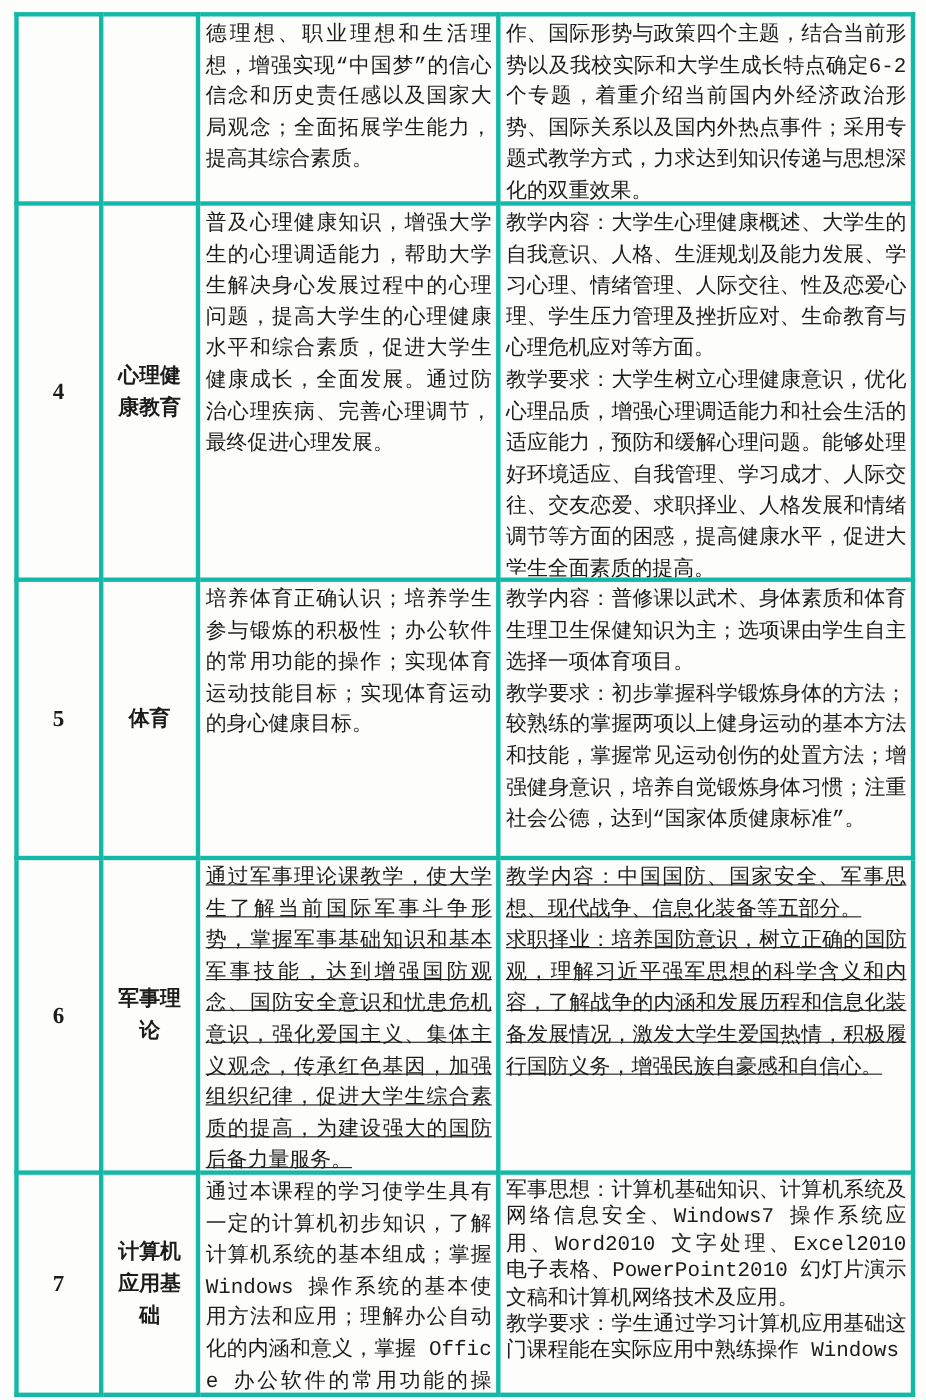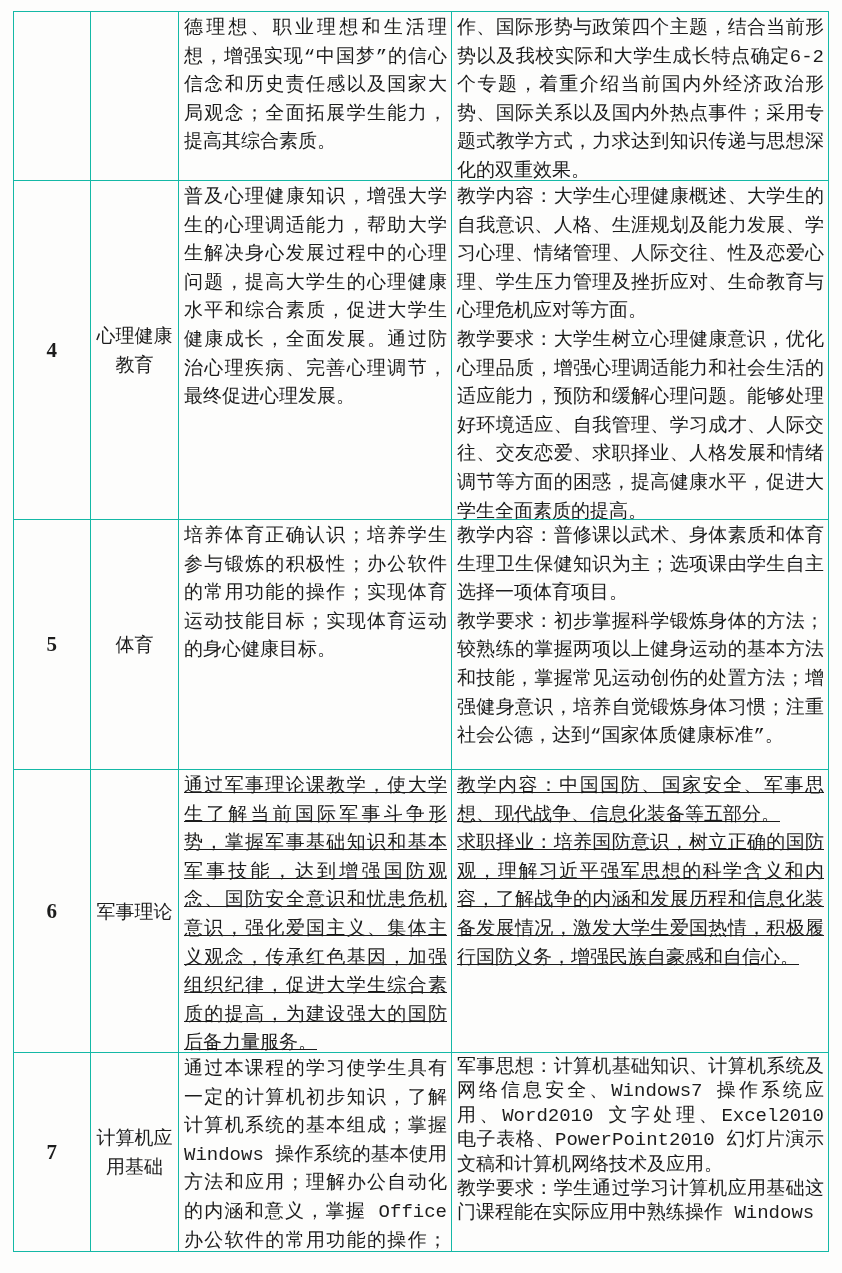--- a/index.html
+++ b/index.html
@@ -16,21 +16,21 @@
     background:#fdfdfc;
   }
   table.course-table{
     position:absolute;
     left:13px;top:11px;
     width:815px;
     border-collapse:collapse;
     table-layout:fixed;
   }
   .course-table td{
-    border:1px solid #14b8a6;
+    border:4px solid #14b8a6;
     vertical-align:top;
     padding:0;
     overflow:hidden;
   }
   .course-table td.c-num,
   .course-table td.c-course{
     vertical-align:middle;
     text-align:center;
   }
   col.w-num{width:77px;}
@@ -42,27 +42,28 @@
     font-family:"Liberation Serif","DejaVu Serif",serif;
     font-weight:bold;
     font-size:21px;
     letter-spacing:0.5px;
   }
   .course{
     font-size:19px;
     line-height:29px;
     padding:0 5px;
     text-align:center;
+    font-weight:bold;
   }
   .cellbox{
     overflow:hidden;
     padding:2px 4px 0 5px;
   }
   .r0 .cellbox{height:166px;}
-  .r1 .cellbox{height:336px;}
+  .r1 .cellbox{height:336px;border-radius:25px;}
   .r2 .cellbox{height:247px;}
   .r3 .cellbox{height:280px;text-decoration:underline;}
   .r4 .cellbox{height:196px;}
 
   .txt{
     margin:0;
     font-family:"Liberation Mono","DejaVu Sans Mono",monospace;
     font-size:19px;
     line-height:28.6px;
     text-align:justify;

